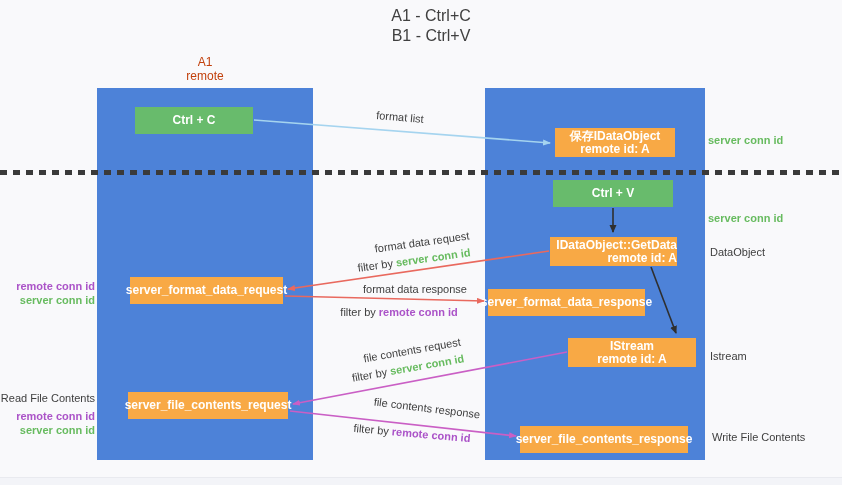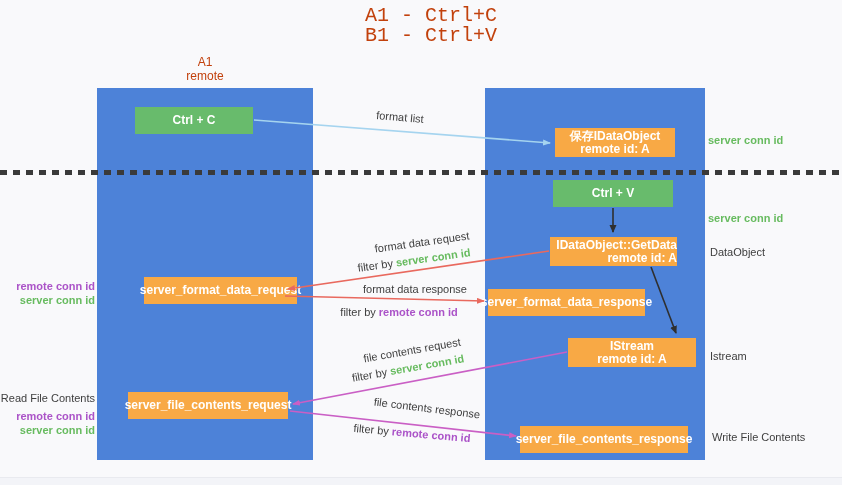--- a/index.html
+++ b/index.html
@@ -2,21 +2,21 @@
 <html><head>
 <meta charset="utf-8">
 <style>
   html,body{margin:0;padding:0;}
   body{font-family:"Liberation Sans", sans-serif; background:#ffffff;}
   #canvas{position:relative; width:842px; height:485px; background:#f9f9fb; overflow:hidden;}
 
   .lane{position:absolute; background:#4d82d8;}
   .lane-header{position:absolute; text-align:center; font-size:12px; color:#c2410c; line-height:14px;}
   .title{position:absolute; left:321px; top:6px; width:220px; text-align:center;
-         font-size:20px; color:#c2410c; line-height:20px;font-family:Liberation Mono, monospace;}
+         font-size:16px; color:#404040; line-height:20px;}
 
   .dotted-line{position:absolute; left:0; top:170px; width:842px; height:5px;
                background:repeating-linear-gradient(to right, #3a3a3a 0 7px, transparent 7px 13px);}
 
   .node{position:absolute; display:flex; flex-direction:column; align-items:center; justify-content:center;
         color:#ffffff; font-size:12px; line-height:13px; text-align:center; box-sizing:border-box;font-weight:bold;}
   .node.green{background:#68bb6c;}
   .node.orange{background:#f8a945;}
 
   .lbl{position:absolute; font-size:11px; white-space:nowrap; color:#3e3e3e;}
@@ -64,21 +64,21 @@
 
   <div class="node green" style="left:553px; top:180px; width:120px; height:27px;">
     <span>Ctrl + V</span>
   </div>
 
   <div class="node orange" style="left:550px; top:237px; width:127px; height:29px;align-items:flex-end;">
     <span>IDataObject::GetData</span>
     <span>remote id: A</span>
   </div>
 
-  <div class="node orange" style="left:144px; top:277px; width:153px; height:27px;">
+  <div class="node orange" style="left:130px; top:277px; width:153px; height:27px;">
     <span>server_format_data_request</span>
   </div>
 
   <div class="node orange" style="left:488px; top:289px; width:157px; height:27px;">
     <span>server_format_data_response</span>
   </div>
 
   <div class="node orange" style="left:568px; top:338px; width:128px; height:29px;">
     <span>IStream</span>
     <span>remote id: A</span>

